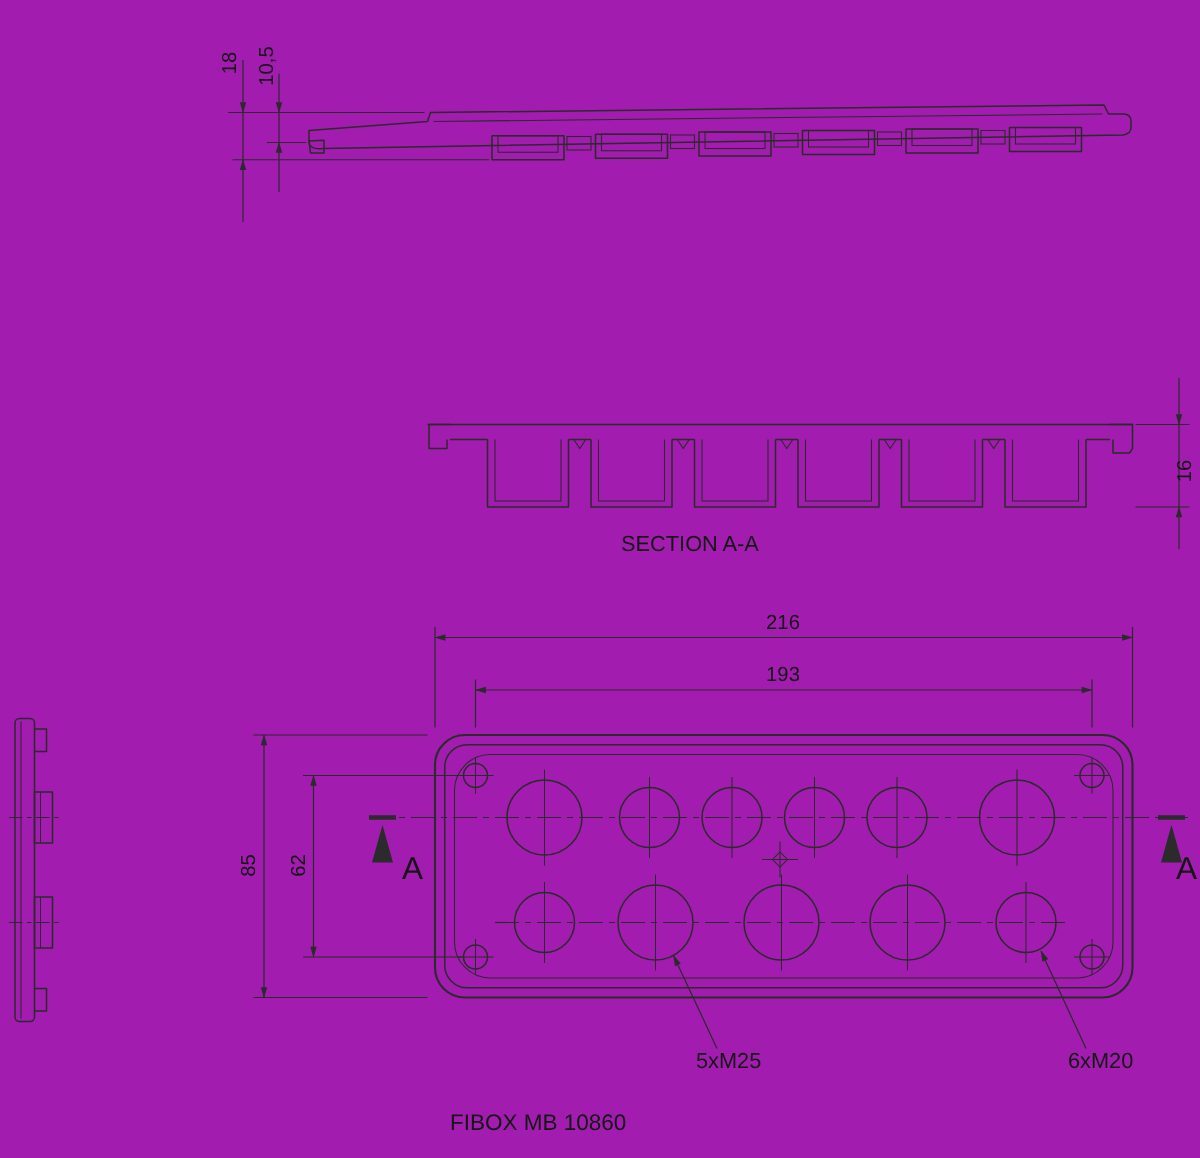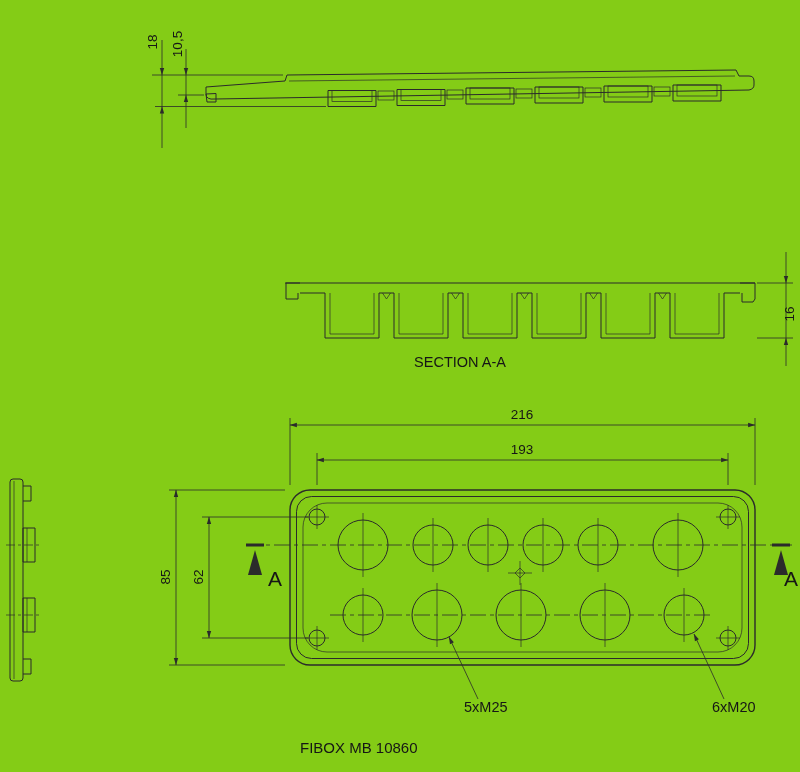--- a/index.html
+++ b/index.html
@@ -1,17 +1,17 @@
 <!DOCTYPE html>
 <html style="--line-color: #2b2b2b;"><head>
 <meta charset="utf-8">
 <style>
   :root { --line-color:#2b2b2b; }
   html,body { margin:0; padding:0; background:#ffffff; }
-  .stage { width:800px; height:772px; position:relative; background:#84cc16; overflow:hidden; }
+  .stage { width:800px; height:772px; position:relative; background:#a21caf; overflow:hidden; }
   svg { display:block; }
   .ol   { fill:none; stroke:var(--line-color); stroke-width:1.4; stroke-linejoin:round; }
   .ln   { fill:none; stroke:var(--line-color); stroke-width:1;   stroke-linejoin:round; }
   .thin { fill:none; stroke:var(--line-color); stroke-width:0.7; }
   .cl   { fill:none; stroke:var(--line-color); stroke-width:0.8; stroke-dasharray:16 4 4 4; }
   .clv  { fill:none; stroke:var(--line-color); stroke-width:0.7; stroke-dasharray:9 3 3 3; }
   .dim  { fill:none; stroke:var(--line-color); stroke-width:0.8; }
   .thick{ fill:none; stroke:var(--line-color); stroke-width:3; }
   .tri  { fill:var(--line-color); stroke:none; }
   text  { font-family:"Liberation Sans","DejaVu Sans",sans-serif; fill:#161616; }

